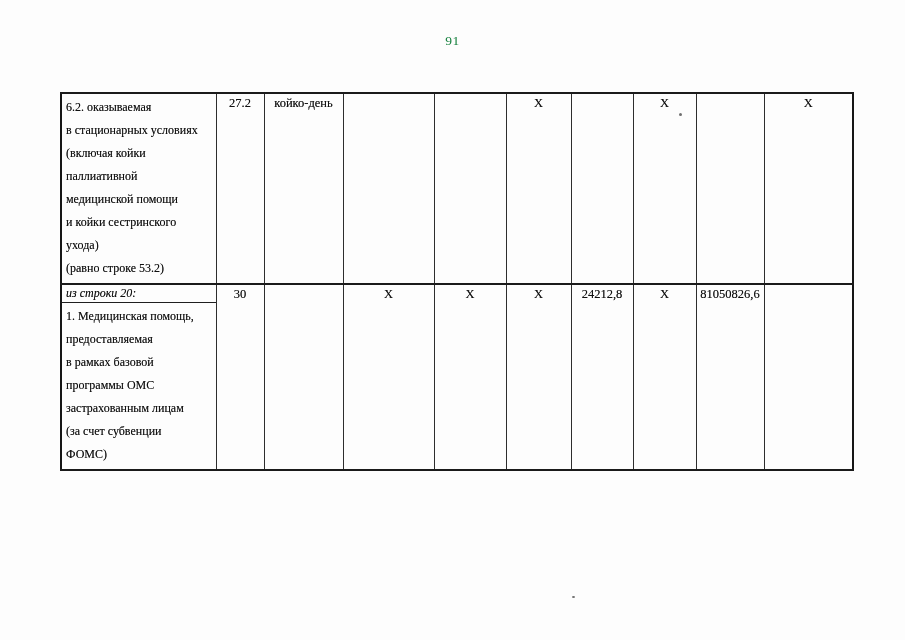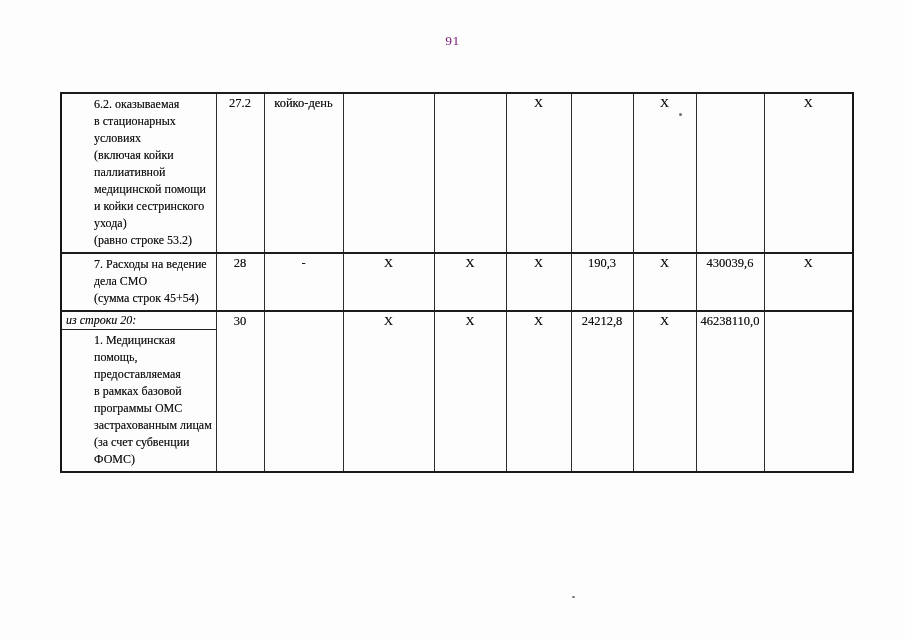--- a/index.html
+++ b/index.html
@@ -17,21 +17,21 @@
     background: #fdfdfd;
   }
   .page-number {
     position: absolute;
     top: 33px;
     left: 0;
     width: 100%;
     text-align: center;
     font-size: 13.5px;
     letter-spacing: 0.5px;
-    color: #701a75;
+    color: #15803d;
   }
   table.doc-table {
     position: absolute;
     left: 60px;
     top: 92px;
     width: 792px;
     border-collapse: collapse;
     table-layout: fixed;
     border: 2px solid #161616;
   }
@@ -59,22 +59,21 @@
     text-shadow: 0 0 0.5px rgba(20,20,20,0.55);
     overflow: hidden;
   }
   td.desc {
     text-align: left;
     padding: 2px 3px 3px 4px;
     font-size: 12px;
   }
   .desc-text {
     white-space: pre-line;
-    line-height: 17px;
-    margin-left: 28px;
+    line-height: 23px;
   }
   .desc-subhead {
     border-bottom: 1.5px solid #1f1f1f;
     margin: -2px -3px 2px -4px;
     padding: 1px 3px 2px 4px;
     line-height: 14px;
     font-style: italic;
   }
   td.unit { padding-left: 1px; padding-right: 1px; }
   .speck {
@@ -121,53 +120,37 @@
           <td class="val"></td>
           <td class="val"></td>
           <td class="val">X</td>
           <td class="val"></td>
           <td class="val">X</td>
           <td class="val"></td>
           <td class="val">X</td>
         </tr>
         <tr>
           <td class="desc">
-            <div class="desc-text">7. Расходы на ведение
-дела СМО
-(сумма строк 45+54)</div>
-          </td>
-          <td class="num">28</td>
-          <td class="unit">-</td>
-          <td class="val">X</td>
-          <td class="val">X</td>
-          <td class="val">X</td>
-          <td class="val">190,3</td>
-          <td class="val">X</td>
-          <td class="val">430039,6</td>
-          <td class="val">X</td>
-        </tr>
-        <tr>
-          <td class="desc">
             <div class="desc-subhead">из строки 20:</div>
             <div class="desc-text">1. Медицинская помощь,
 предоставляемая
 в рамках базовой
 программы ОМС
 застрахованным лицам
 (за счет субвенции
 ФОМС)</div>
           </td>
           <td class="num">30</td>
           <td class="unit"></td>
           <td class="val">X</td>
           <td class="val">X</td>
           <td class="val">X</td>
           <td class="val">24212,8</td>
           <td class="val">X</td>
-          <td class="val">46238110,0</td>
+          <td class="val">81050826,6</td>
           <td class="val"></td>
         </tr>
       </tbody>
   </table>
 
   <div class="speck speck-a"></div>
   <div class="speck speck-b"></div>
 </div>
 
 </body></html>

